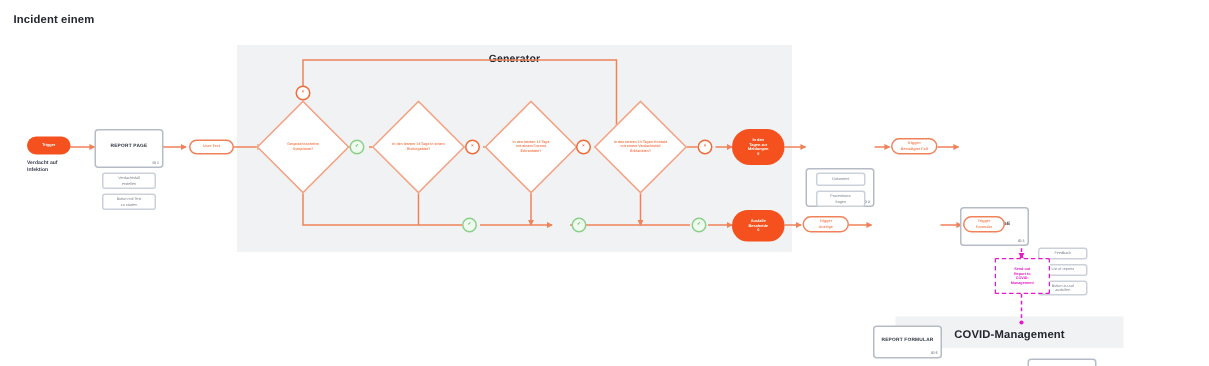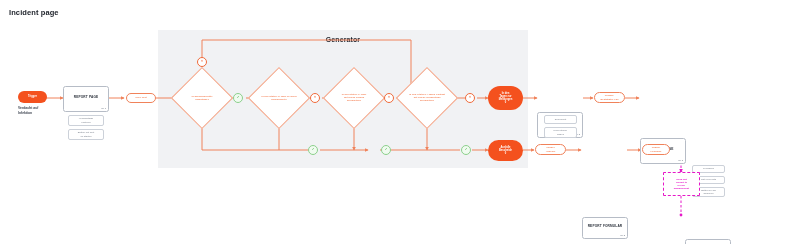--- a/index.html
+++ b/index.html
@@ -112,26 +112,29 @@
     background: #f0fbf0; border: 0.8px solid #8cd08c;
     display: flex; align-items: center; justify-content: center;
     color: #5cb85c; font-size: 3.2px; line-height: 1; font-weight: bold;
   }
 </style>
 </head>
 <body>
 
 <div id="canvas">
 
-  <div id="page-title">Incident page</div>
+  <div id="page-title">Incident einem</div>
 
   <div class="group-panel" style="left:158px; top:30px; width:370px; height:138px;">
     <div class="group-label" style="top:6px;">Generator</div>
   </div>
 
+  <div class="group-panel" style="left:597px; top:211px; width:152px; height:21px;">
+    <div class="group-label" style="top:6.5px; font-size:7.5px;">COVID-Management</div>
+  </div>
 
   <svg id="wires" viewBox="0 0 806 244" preserveAspectRatio="none">
     <defs>
       <marker id="ar" markerWidth="5" markerHeight="5" refX="3.4" refY="2" orient="auto">
         <path d="M0,0 L4,2 L0,4 z" fill="#f0825a"></path>
       </marker>
       <marker id="arm" markerWidth="5" markerHeight="5" refX="3.4" refY="2" orient="auto">
         <path d="M0,0 L4,2 L0,4 z" fill="#e619c8"></path>
       </marker>
     </defs>

